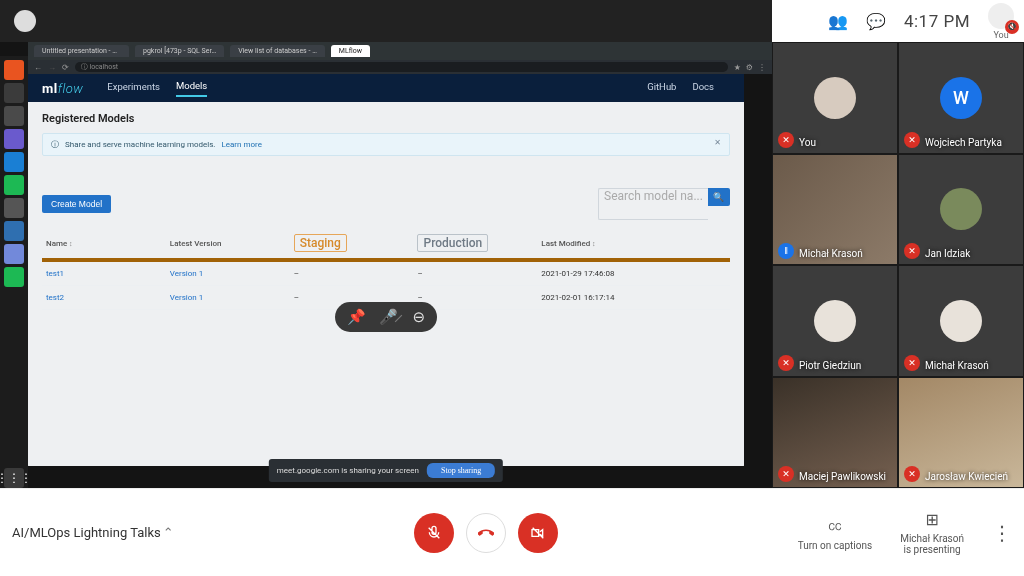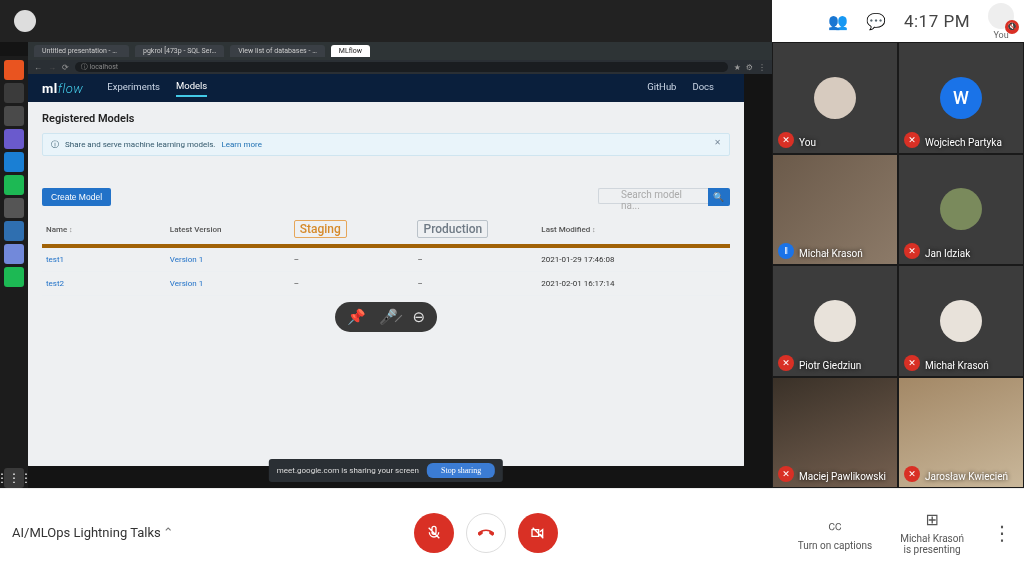--- a/index.html
+++ b/index.html
@@ -46,21 +46,21 @@
   .nav-spacer { flex: 1; }
 
   .mlflow-body { background: #eef0f2; padding: 10px 14px; flex: 1; display: flex; flex-direction: column; gap: 8px; }
   .page-title { font-size: 11px; font-weight: 600; color: #222; }
   .info-banner { background: #e9f4fa; border: 1px solid #cfe5f0; padding: 5px 8px; font-size: 8px; color: #33586b; display: flex; align-items: center; gap: 6px; position: relative; border-radius: 2px; }
   .info-banner .close { position: absolute; right: 8px; top: 4px; color: #789; }
   .info-banner a { color: #2272b4; }
   .toolbar-row { display: flex; align-items: center; justify-content: space-between; margin-top: 24px; }
   .create-btn { background: #2272c8; color: #fff; border: none; padding: 4px 9px; font-size: 8.5px; border-radius: 2px; }
   .search-row { display: flex; gap: 0; }
-  .search-box { width: 110px; height: 16px; border: 1px solid #d0d6dc; font-size: 10px; padding: 0 22px; color: #aaa; border-radius: 2px 0 0 2px; border-right: none; }
+  .search-box { width: 110px; height: 32px; border: 1px solid #d0d6dc; font-size: 12px; padding: 0 5px; color: #aaa; border-radius: 2px 0 0 2px; border-right: none; }
   .search-go { width: 22px; height: 18px; background: #2272c8; color: #fff; display: flex; align-items: center; justify-content: center; font-size: 9px; border-radius: 0 2px 2px 0; }
 
   table.models { width: 100%; border-collapse: collapse; background: transparent; font-size: 8px; }
   table.models th { text-align: left; font-weight: 500; color: #555; padding: 6px 4px; border-bottom: 4px solid #a16207; }
   table.models th.sorted::after { content: " ↕"; color: #888; font-size: 7px; }
   table.models td { padding: 7px 4px; border-bottom: 1px solid #eceff2; color: #333; }
   table.models td a { color: #2272c8; text-decoration: none; }
   .stage-tag { border: 1px solid; border-radius: 2px; padding: 1px 5px; font-size: 12px; display: inline-block; }
   .stage-tag.staging { border-color: #e6a659; color: #d68a2a; }
   .stage-tag.prod { border-color: #bac2c9; color: #6f7a85; }

